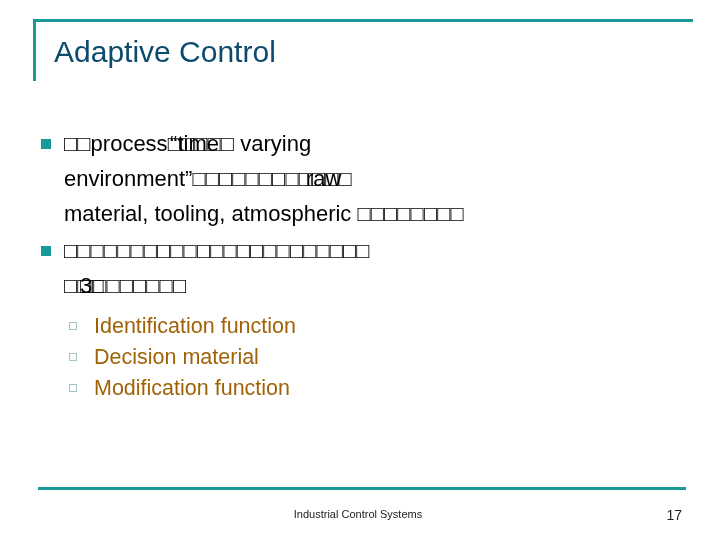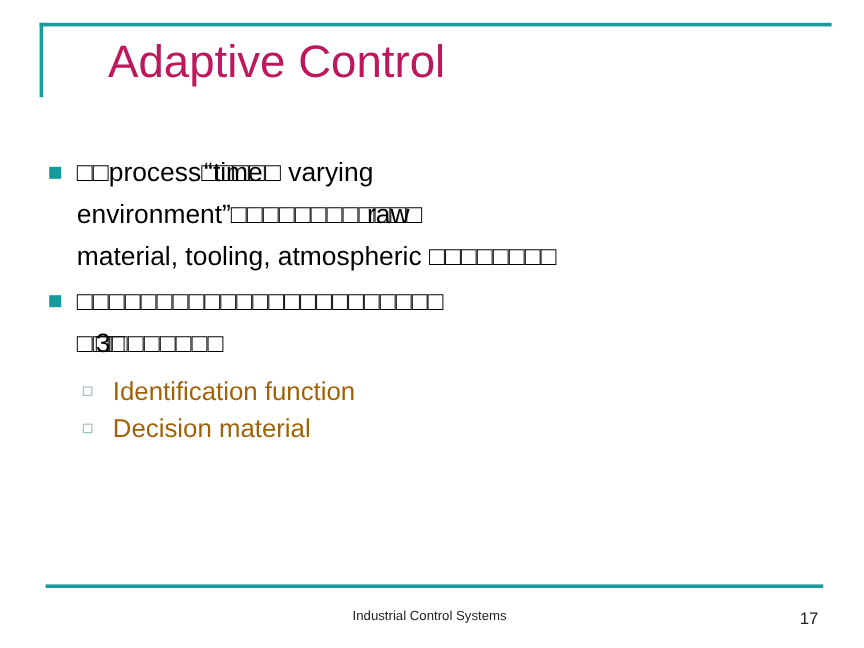--- a/index.html
+++ b/index.html
@@ -31,26 +31,25 @@
     width: 660px;
     height: 62px;
     border-top: 3px solid #1b9a9a;
     border-left: 3px solid #1b9a9a;
     box-sizing: border-box;
   }
   .title-text {
     position: absolute;
     left: 18px;
     top: 7px;
-    font-size: 38px;
+    font-size: 30px;
     line-height: 46px;
-    color: #be185d;
+    color: #0c4a6e;
     white-space: nowrap;
     letter-spacing: 0px;
-    margin-left: 36px;
   }
 
   
   .body-area {
     position: absolute;
     left: 34px;
     top: 126px;
     width: 686px;
     height: 330px;
   }
@@ -172,20 +171,24 @@
     <div style="height:6px"></div>
 
     <div class="lvl2">
       <span class="hollow"></span>
       <span>Identification function</span>
     </div>
     <div class="lvl2">
       <span class="hollow"></span>
       <span>Decision material</span>
     </div>
+    <div class="lvl2">
+      <span class="hollow"></span>
+      <span>Modification function</span>
+    </div>
 
   </div>
 
   <div class="footer-rule"></div>
   <div class="footer-center">Industrial Control Systems</div>
   <div class="footer-page">17</div>
 
 </div>
 
 </body></html>

